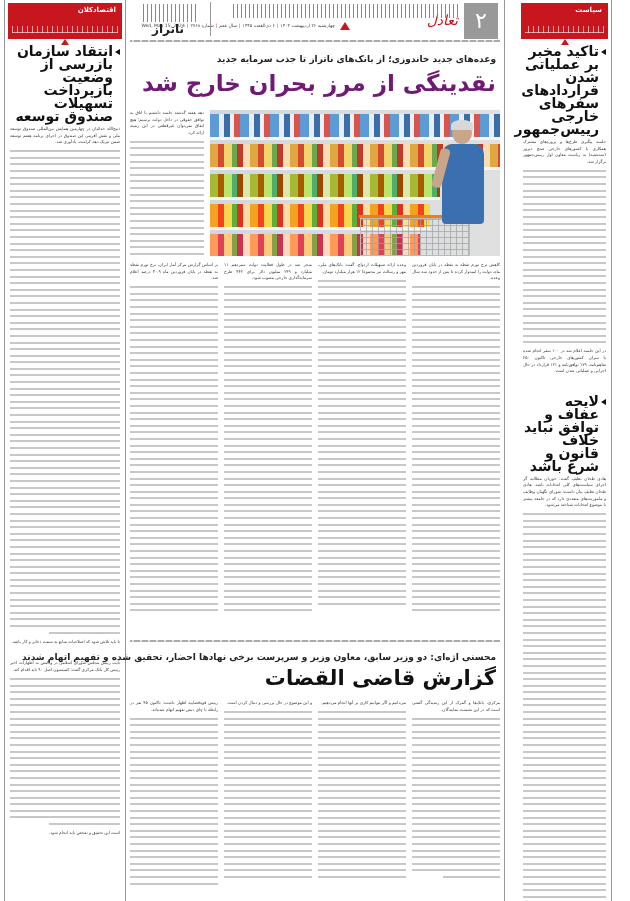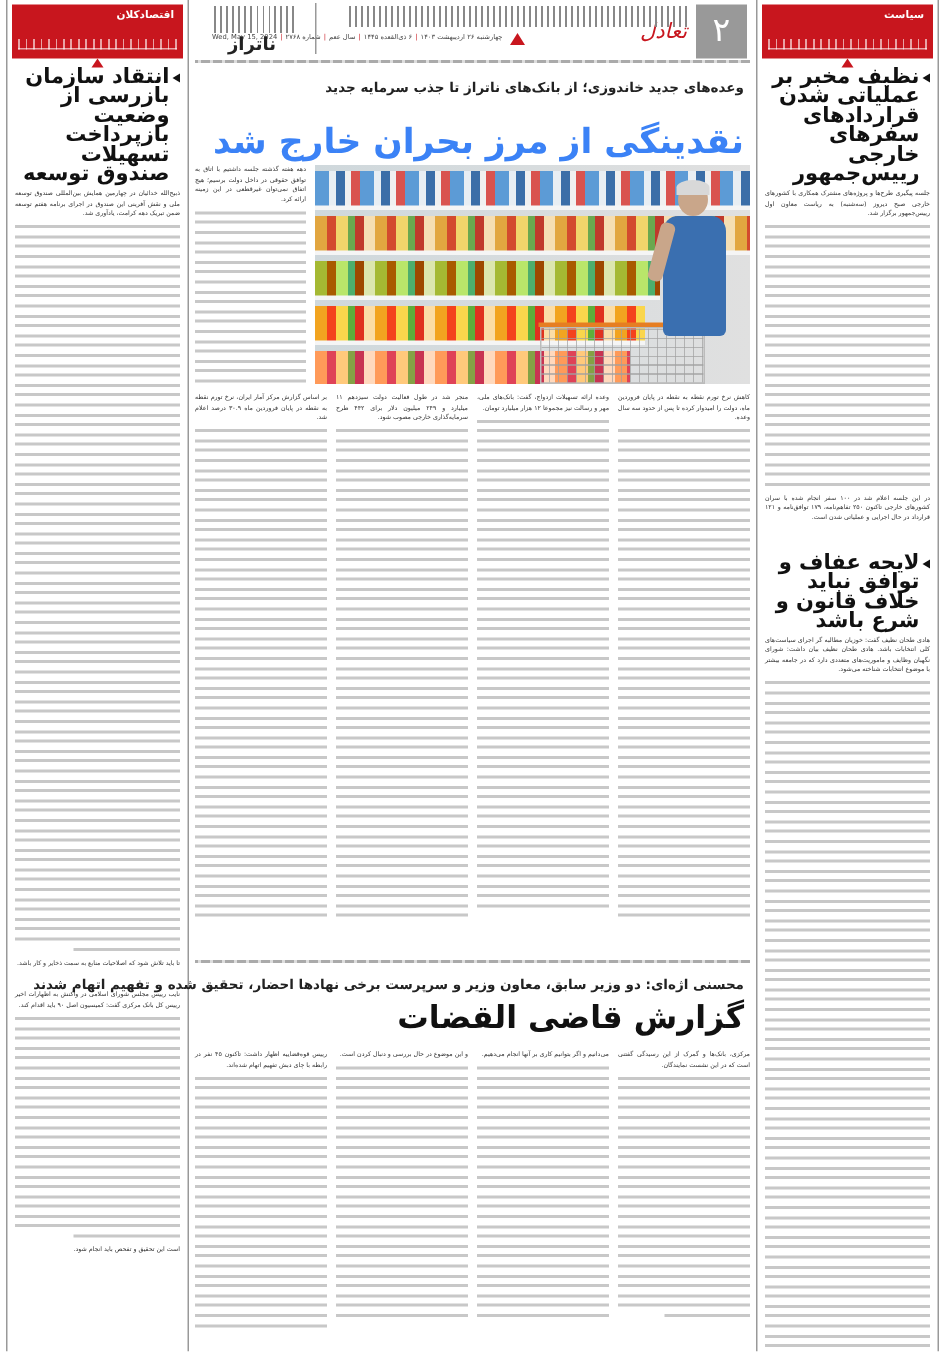--- a/index.html
+++ b/index.html
@@ -3,21 +3,21 @@
 <meta charset="utf-8">
 <style>
   * { box-sizing: border-box; margin: 0; padding: 0; }
   html, body { width: 630px; height: 901px; background: #fff; overflow: hidden; }
   body { font-family: "DejaVu Sans", sans-serif; color: #222; position: relative; direction: rtl; }
 
   .page { position: absolute; left: 0; top: 0; width: 630px; height: 901px; }
 
   
   .col-left { position: absolute; left: 4px; top: 0; width: 122px; height: 901px; border-left: 1px solid #999; border-right: 1px solid #999; }
-  .col-right { position: absolute; left: 504px; top: 0; width: 122px; height: 901px; border-left: 1px solid #999; border-right: 1px solid #999; }
+  .col-right { position: absolute; left: 504px; top: 0; width: 108px; height: 901px; border-left: 1px solid #999; border-right: 1px solid #999; padding-left: 13px; }
   .col-center { position: absolute; left: 130px; top: 0; width: 370px; height: 901px; }
 
   
   .sec-head { height: 36px; background: #c8161e; position: relative; margin: 3px 3px 0 3px; }
   .sec-head .label { position: absolute; right: 6px; top: 3px; color: #fff; font-size: 7px; font-weight: bold; }
   .sec-head .ticks { position: absolute; left: 4px; right: 4px; bottom: 6px; height: 7px;
      background: repeating-linear-gradient(to left, rgba(255,255,255,0.6) 0 1px, transparent 1px 5px); }
   .sec-head .ticks-line { position: absolute; left: 4px; right: 4px; bottom: 6px; height: 1px; background: rgba(255,255,255,0.6); }
   .sec-head .pointer { position: absolute; left: 50%; bottom: -6px; margin-left: -4px; width: 0; height: 0;
      border-left: 4px solid transparent; border-right: 4px solid transparent; border-bottom: 6px solid #c8161e; }
@@ -43,21 +43,21 @@
      background: repeating-linear-gradient(to left, #888 0 1px, transparent 1px 4px); }
   .red-tri { position: absolute; right: 150px; top: 22px; width: 0; height: 0; border-left: 5px solid transparent; border-right: 5px solid transparent; border-bottom: 8px solid #c8161e; }
   .dateline { position: absolute; right: 165px; top: 23px; font-size: 4.5px; color: #444; white-space: nowrap; }
   .dateline .sep { color: #c8161e; margin: 0 2px; }
   .iran { position: absolute; left: 22px; top: 22px; font-size: 12px; font-weight: bold; color: #222; }
   .iran-divider { position: absolute; left: 80px; top: 2px; width: 1px; height: 34px; background: #999; }
   .rule-top { position: absolute; left: 0; right: 0; top: 40px; height: 2px; background: repeating-linear-gradient(to left, #aaa 0 6px, #ddd 6px 8px); }
 
   
   .kicker { position: absolute; right: 4px; top: 54px; font-size: 9px; font-weight: bold; color: #222; white-space: nowrap; }
-  .main-title { position: absolute; right: 4px; top: 70px; font-size: 23px; font-weight: bold; color: #3b82f6; white-space: nowrap; letter-spacing: -0.5px; margin-top: 12px; }
+  .main-title { position: absolute; right: 4px; top: 70px; font-size: 23px; font-weight: bold; color: #701a75; white-space: nowrap; letter-spacing: -0.5px; }
 
   .photo { position: absolute; left: 80px; top: 110px; width: 290px; height: 146px; overflow: hidden;
      background: linear-gradient(90deg, #cfd8dc 0%, #e0e0e0 100%); }
   .shelf { position: absolute; left: 0; right: 0; height: 26px; }
   .shelf .items { position: absolute; inset: 0;
      background: repeating-linear-gradient(90deg, #e2a640 0 8px, #d34a2e 8px 14px, #f1d56b 14px 22px, #6aa84f 22px 27px, #c0392b 27px 33px, #f5deb3 33px 40px); }
   .shelf .edge { position: absolute; left: 0; right: 0; bottom: 0; height: 3px; background: #f5f5f5; }
   .shelf.s1 .items { background: repeating-linear-gradient(90deg, #5c9bd6 0 9px, #e8eef3 9px 14px, #3b6ea8 14px 20px, #f0f0f0 20px 24px, #d9534f 24px 30px); }
   .person { position: absolute; right: 12px; top: 12px; width: 52px; height: 134px; }
   .person .head { position: absolute; left: 16px; top: 0; width: 20px; height: 22px; border-radius: 50%; background: #c9a68a; }
@@ -82,21 +82,21 @@
 <div class="page">
 
   <div class="col-right">
     <div class="sec-head">
       <span class="label">سیاست</span>
       <div class="ticks"></div>
       <div class="ticks-line"></div>
       <div class="pointer"></div>
     </div>
     <div class="sidebar-article">
-      <div class="headline-small">نظیف مخبر بر عملیاتی شدن قراردادهای سفرهای خارجی رییس‌جمهور</div>
+      <div class="headline-small">تاکید مخبر بر عملیاتی شدن قراردادهای سفرهای خارجی رییس‌جمهور</div>
       <div class="body-text">جلسه پیگیری طرح‌ها و پروژه‌های مشترک همکاری با کشورهای خارجی صبح دیروز (سه‌شنبه) به ریاست معاون اول رییس‌جمهور برگزار شد.</div>
       <div class="fill-lines">
         <div class="ln"></div>
           <div class="ln"></div>
           <div class="ln"></div>
           <div class="ln"></div>
           <div class="ln"></div>
         <div class="ln"></div>
           <div class="ln"></div>
           <div class="ln"></div>

